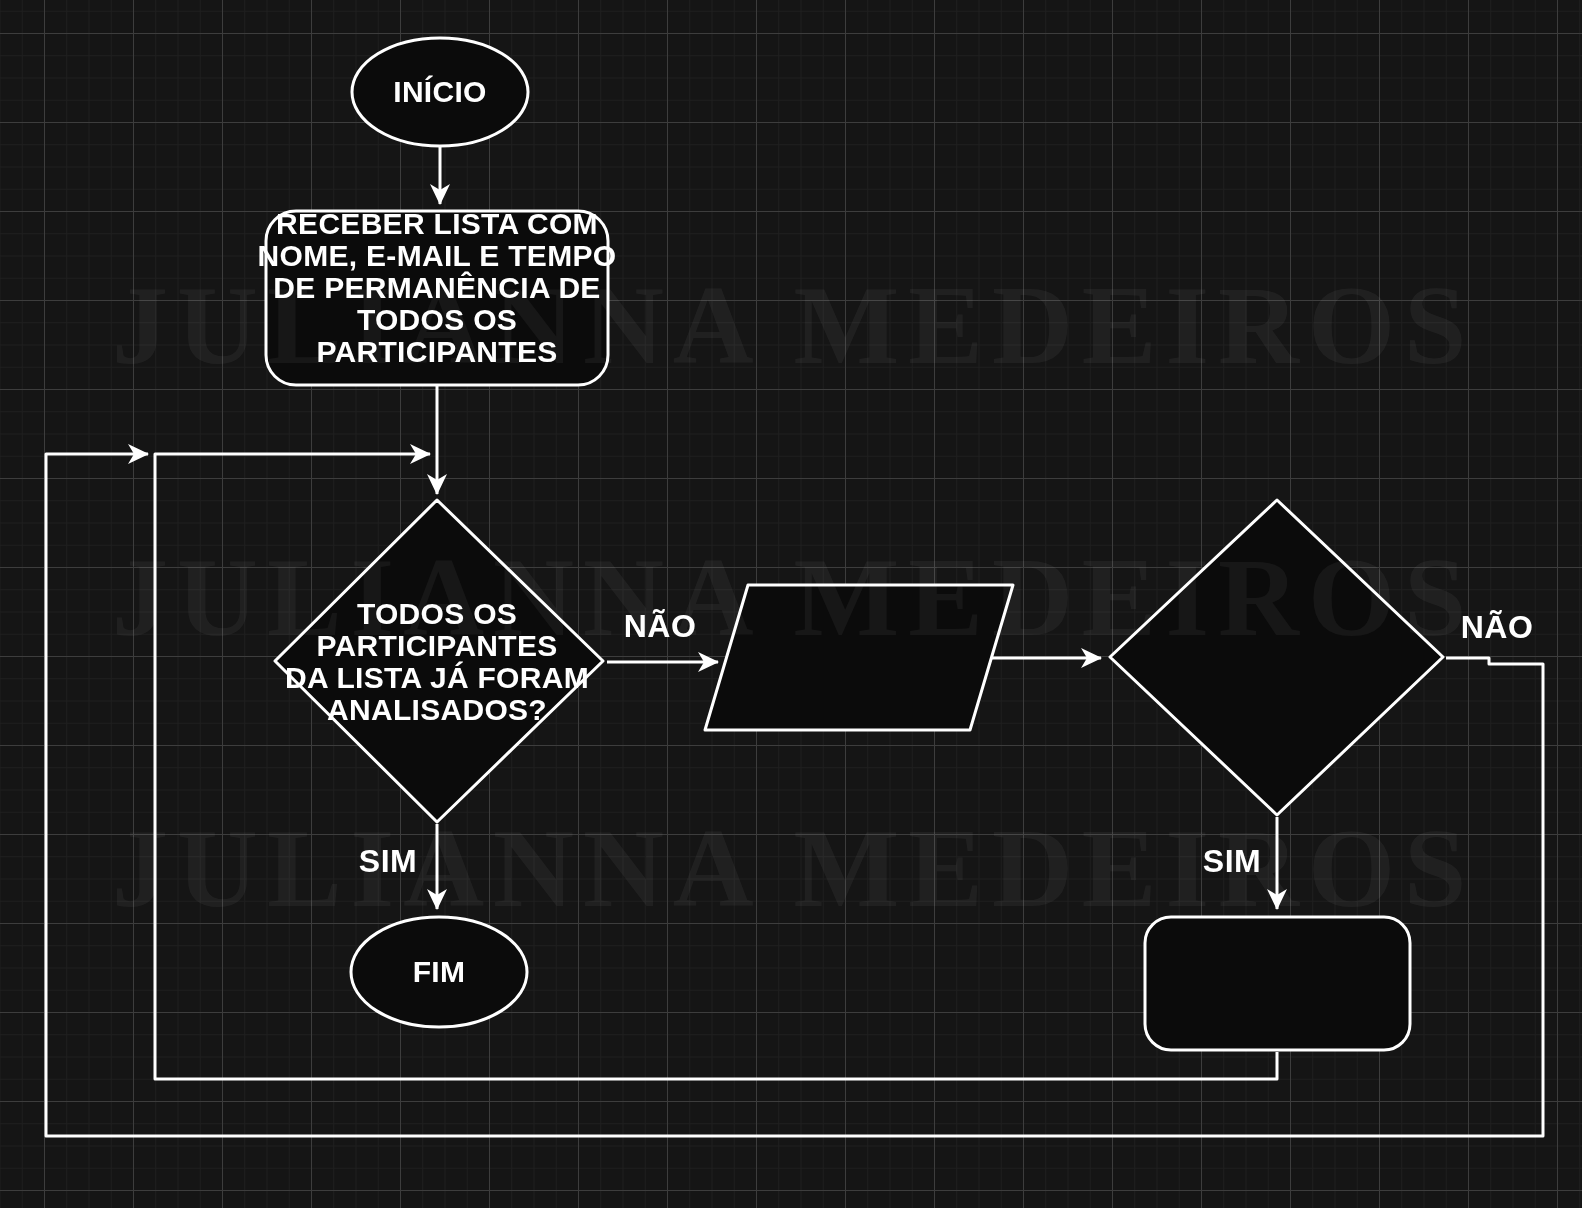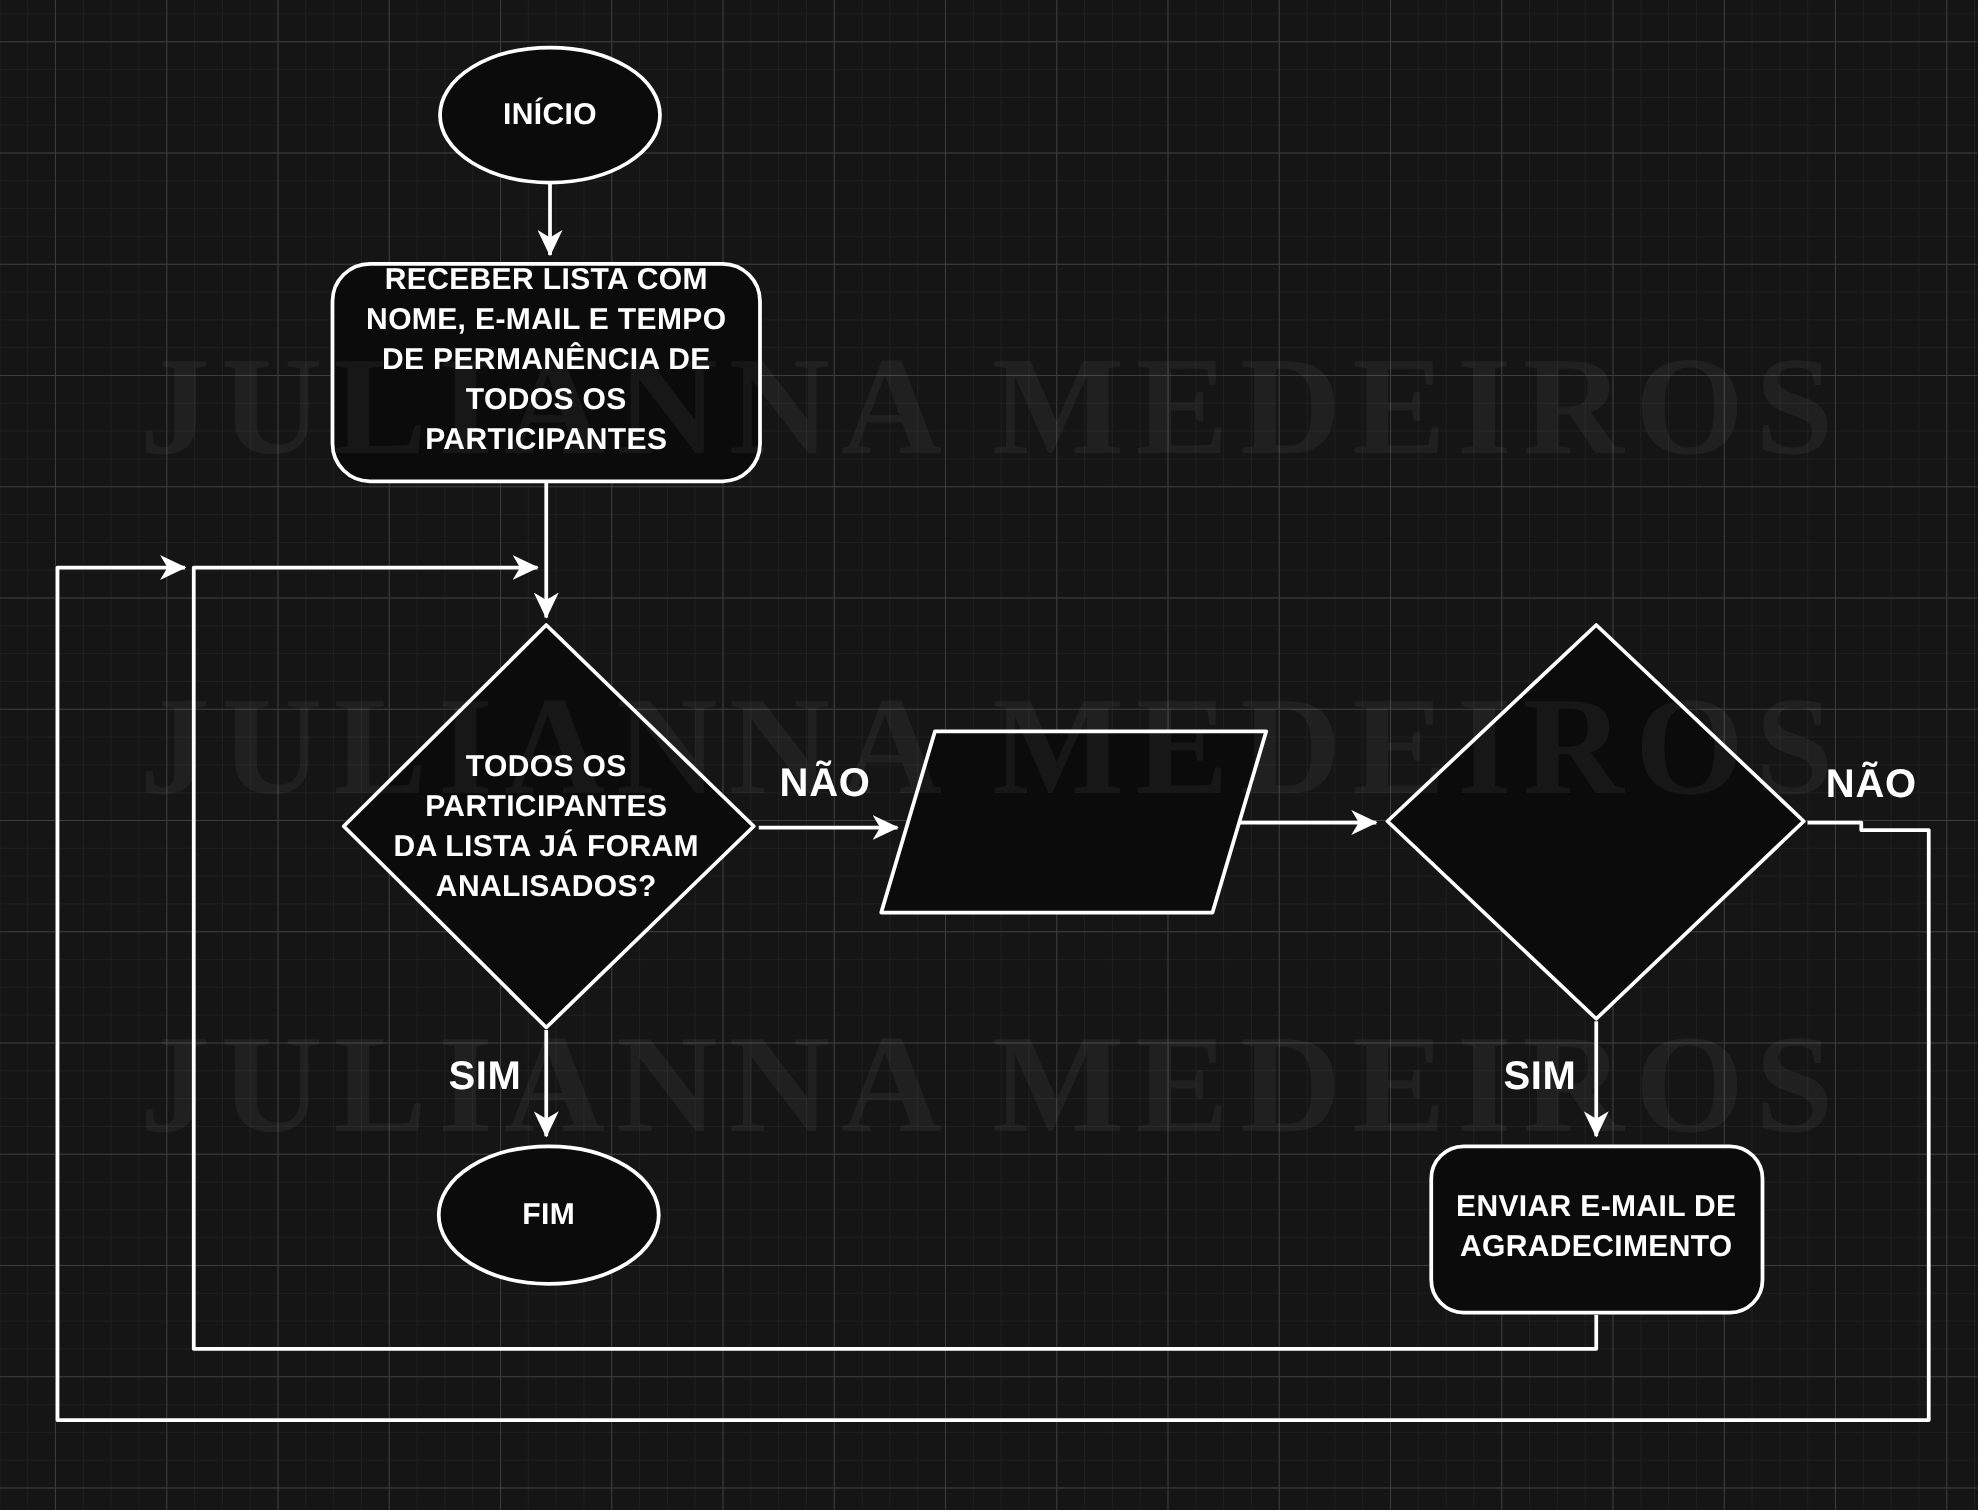--- a/index.html
+++ b/index.html
@@ -21,21 +21,21 @@
     position:absolute;left:112px;
     font-size:112px;font-weight:bold;line-height:112px;
     letter-spacing:9px;white-space:nowrap;
     color:rgba(255,255,255,0.05);
     z-index:3;pointer-events:none;font-family:Liberation Serif, serif;
   }
   .flow-svg{position:absolute;left:0;top:0;z-index:2;}
   .node-label{
     position:absolute;z-index:4;
     transform:translate(-50%,-50%);
-    color:#ffffff;font-weight:bold;font-size:24px;line-height:32px;
+    color:#ffffff;font-weight:bold;font-size:30px;line-height:32px;
     letter-spacing:0.3px;text-align:center;white-space:pre-line;
   }
   .edge-label{
     position:absolute;z-index:4;
     transform:translate(-50%,-50%);
     color:#ffffff;font-weight:bold;font-size:32px;letter-spacing:0.5px;
     white-space:nowrap;
   }
 </style>
 </head>
@@ -78,22 +78,20 @@
   <div class="node-label" style="left:440px;top:92px">INÍCIO</div>
   <div class="node-label" style="left:437px;top:288px;width:360px">RECEBER LISTA COM
 NOME, E-MAIL E TEMPO
 DE PERMANÊNCIA DE
 TODOS OS
 PARTICIPANTES</div>
   <div class="node-label" style="left:437px;top:662px;width:340px">TODOS OS
 PARTICIPANTES
 DA LISTA JÁ FORAM
 ANALISADOS?</div>
-  <div class="node-label" style="left:1277px;top:982px;width:280px">ENVIAR E-MAIL DE
-AGRADECIMENTO</div>
   <div class="node-label" style="left:439px;top:972px">FIM</div>
 
   <div class="edge-label" style="left:660px;top:626px">NÃO</div>
   <div class="edge-label" style="left:388px;top:861px">SIM</div>
   <div class="edge-label" style="left:1497px;top:627px">NÃO</div>
   <div class="edge-label" style="left:1232px;top:861px">SIM</div>
 
 </div>
 
 </body></html>

